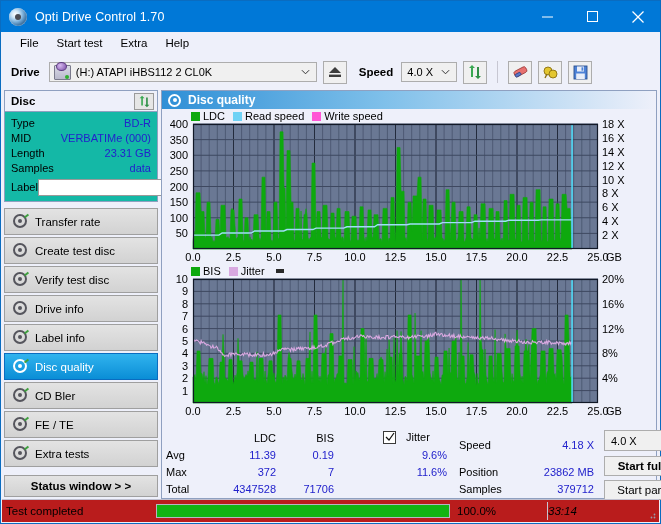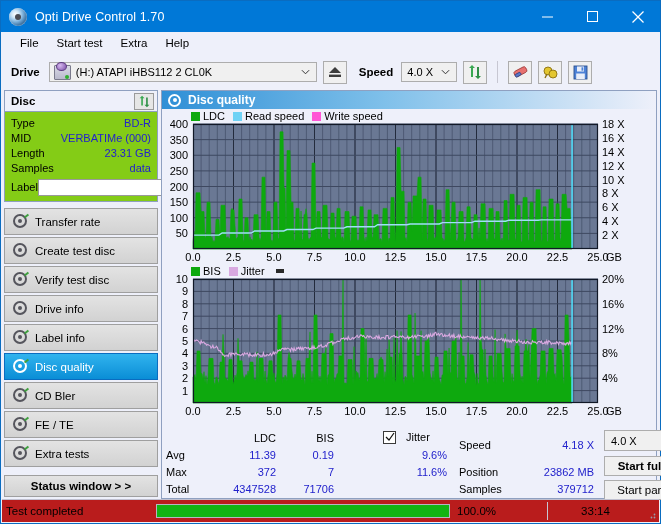--- a/index.html
+++ b/index.html
@@ -87,21 +87,21 @@
   .eject-btn{margin-left:6px;}
   .eject-glyph{display:block;}
   .speed-label{margin-left:12px;font-size:11.5px;font-weight:bold;}
   .speed-combo{width:56px;margin-left:8px;padding-left:5px;}
   .sep{width:1px;height:22px;background:#c7c7d2;margin-left:10px;}
   
   .body{display:flex;position:absolute;left:1px;top:89px;right:1px;bottom:24px;}
   
   .sidebar{width:158px;flex:none;position:relative;}
   .disc-panel{
-    margin:0 2px;border:1px solid #8fa0c0;background:#84cc16;
+    margin:0 2px;border:1px solid #8fa0c0;background:#14b8a6;
     box-sizing:border-box;
   }
   .disc-head{
     height:20px;display:flex;align-items:center;justify-content:space-between;
     border-bottom:1px solid #8fa0c0;padding-left:6px;padding-right:3px;
     background:#eef0fa;
   }
   .disc-head span{font-weight:bold;font-size:11.5px;}
   .refresh-btn{
     width:20px;height:17px;border:1px solid #9a9a9a;background:#e6e6e6;
@@ -212,21 +212,21 @@
     display:flex;align-items:center;
   }
   .sb-text{width:150px;padding-left:4px;font-size:11.5px;}
   .sb-progress{
     width:294px;height:14px;border:1px solid #b6b6c2;background:#fff;
     position:relative;box-sizing:border-box;
   }
   .sb-fill{position:absolute;left:0;top:0;bottom:0;background:#13b313;}
   .sb-pct{width:90px;padding-left:7px;font-size:11.5px;}
   .sb-div{width:1px;height:18px;background:#c6c6d2;}
-  .sb-time{flex:1;text-align:center;padding-right:16px;font-size:11.5px;}
+  .sb-time{flex:1;text-align:left;padding-right:16px;font-size:11.5px;font-style:italic;}
   .grip{position:absolute;right:3px;bottom:3px;width:10px;height:10px;}
 </style>
 </head>
 <body>
 
 <div class="app">
 
   <div class="titlebar">
     <div class="tb-icon"></div>
     <div class="tb-title">Opti Drive Control 1.70</div>

